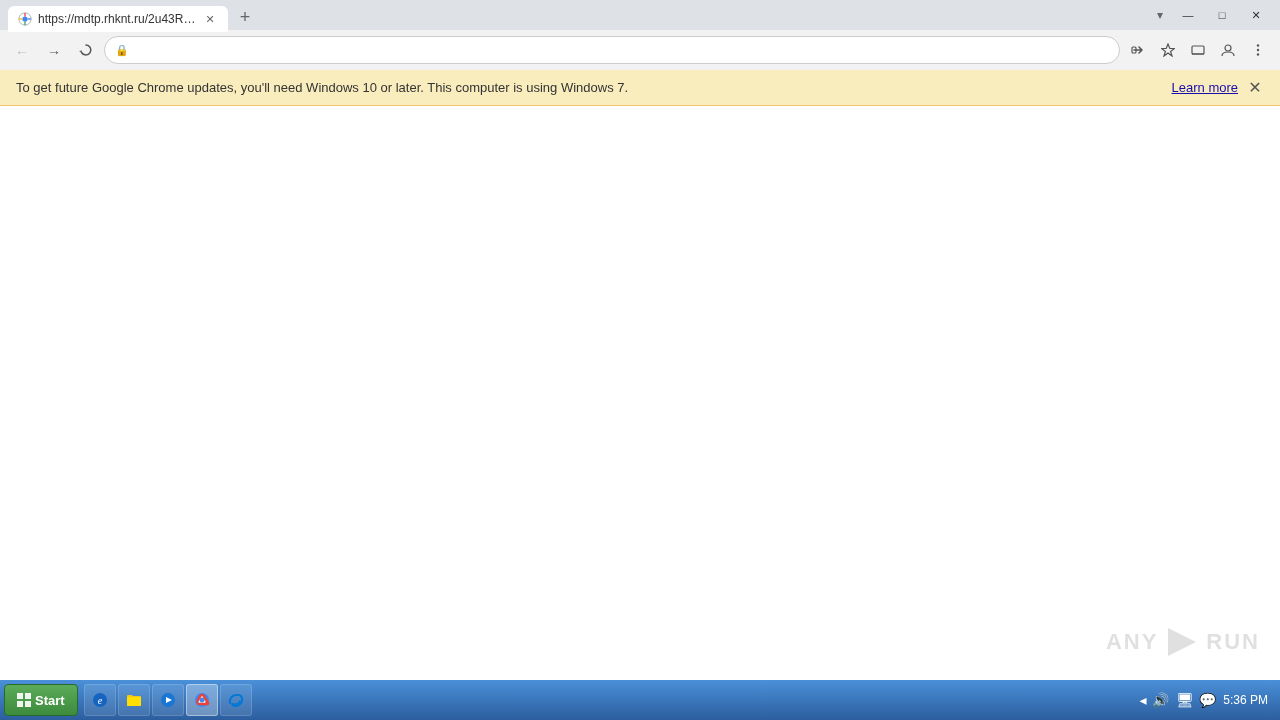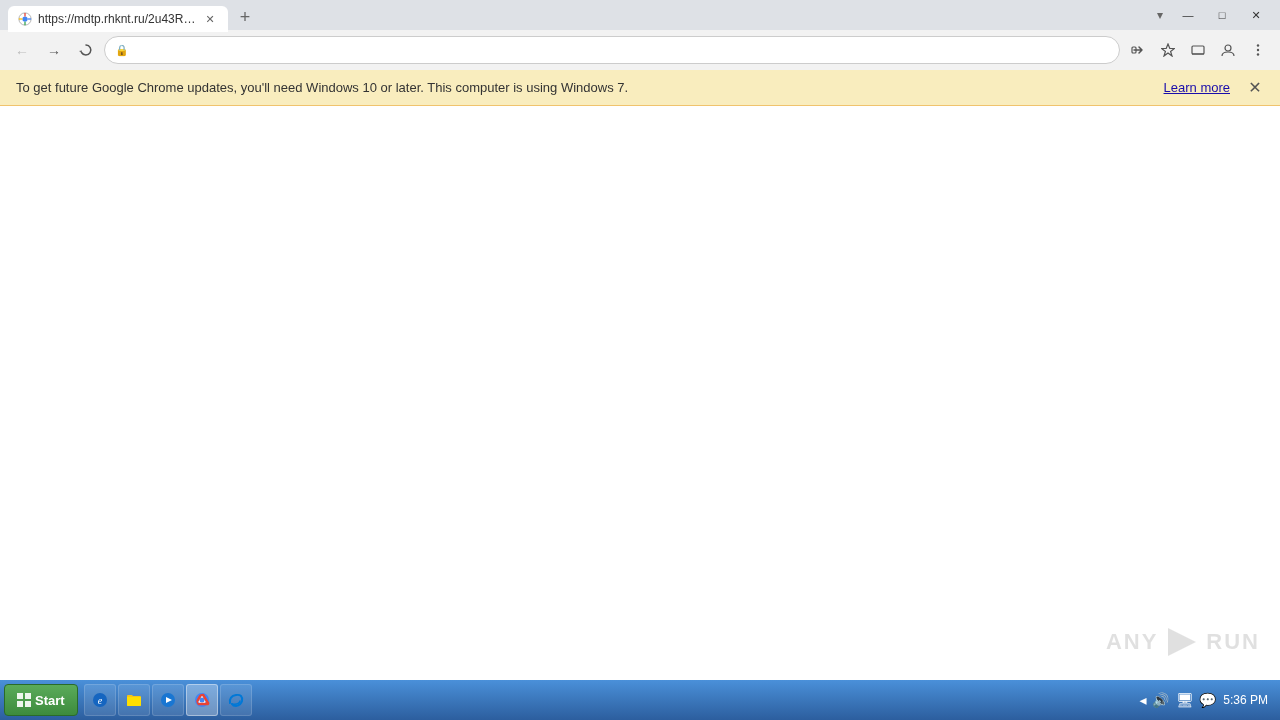--- a/index.html
+++ b/index.html
@@ -167,21 +167,20 @@
     
     .info-bar {
       height: 36px;
       background: #f9edbe;
       border-bottom: 1px solid #f0c36d;
       display: flex;
       align-items: center;
       padding: 0 16px;
       font-size: 13px;
       color: #333;
-      gap: 8px;
     }
     .info-bar-text {
       flex: 1;
     }
     .info-bar-learn {
       color: #1a0dab;
       text-decoration: underline;
       cursor: pointer;
       font-size: 13px;
     }

